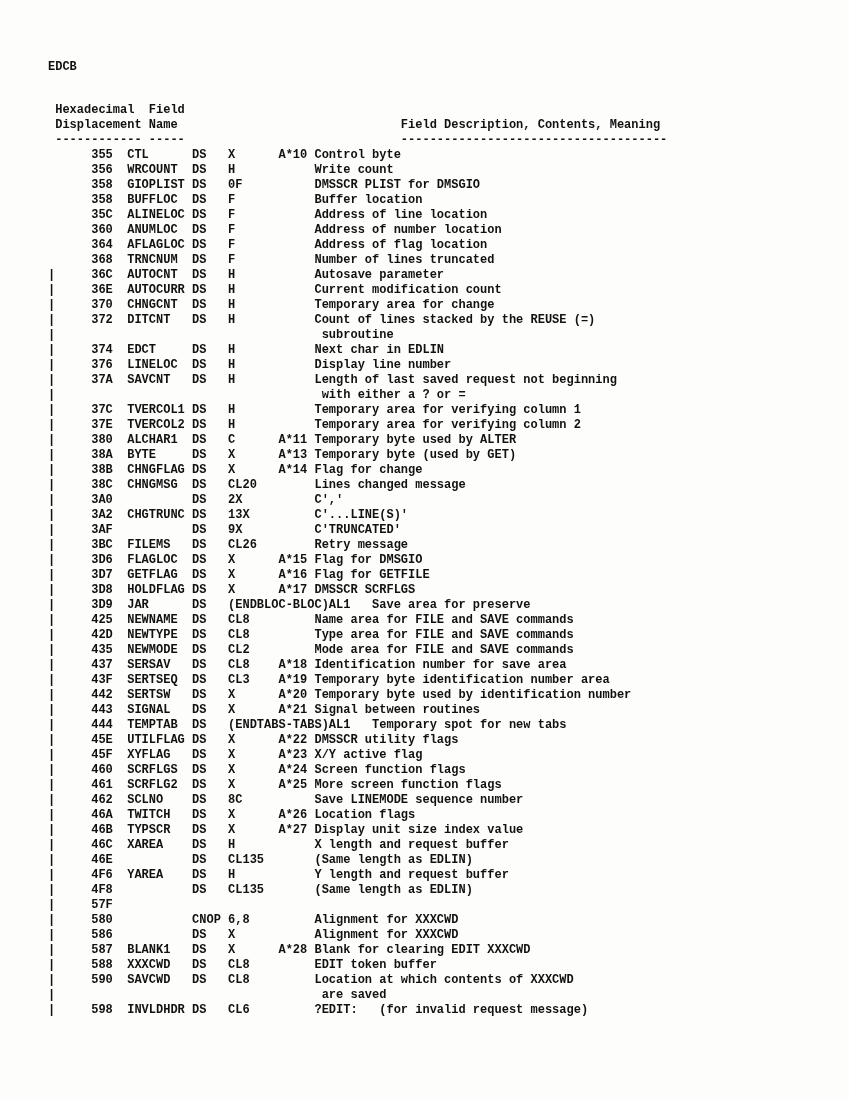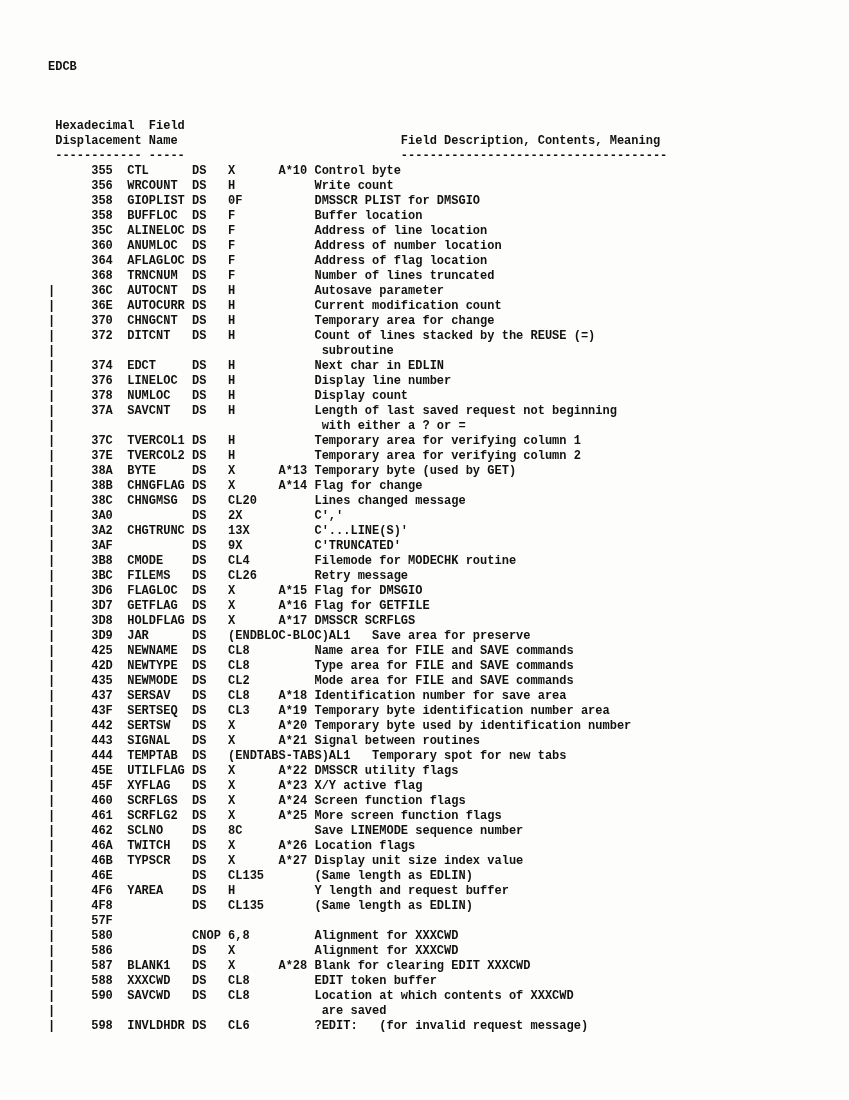--- a/index.html
+++ b/index.html
@@ -8,21 +8,21 @@
       line-height: 1.25;
       background: #fdfdfb;
       color: #111;
       margin: 0;
       padding: 60px 48px 40px 48px;
       width: 849px;
       box-sizing: border-box;
     }
     .page-label {
       font-weight: bold;
-      margin-bottom: 44px;
+      margin-bottom: 28px;
     }
     .header-row {
       white-space: pre;
       font-weight: bold;
       font-family: Liberation Mono, monospace;
     }
     .divider-row {
       white-space: pre;
       font-weight: bold;
     }
@@ -51,52 +51,52 @@
     <div class="data-row">      360  ANUMLOC  DS   F           Address of number location</div>
     <div class="data-row">      364  AFLAGLOC DS   F           Address of flag location</div>
     <div class="data-row">      368  TRNCNUM  DS   F           Number of lines truncated</div>
     <div class="data-row">|     36C  AUTOCNT  DS   H           Autosave parameter</div>
     <div class="data-row">|     36E  AUTOCURR DS   H           Current modification count</div>
     <div class="data-row">|     370  CHNGCNT  DS   H           Temporary area for change</div>
     <div class="data-row">|     372  DITCNT   DS   H           Count of lines stacked by the REUSE (=)</div>
     <div class="data-row">|                                     subroutine</div>
     <div class="data-row">|     374  EDCT     DS   H           Next char in EDLIN</div>
     <div class="data-row">|     376  LINELOC  DS   H           Display line number</div>
-    <div class="data-row">|     378  NUMLOC   DS   H           Display count</div>
     <div class="data-row">|     37A  SAVCNT   DS   H           Length of last saved request not beginning</div>
     <div class="data-row">|                                     with either a ? or =</div>
     <div class="data-row">|     37C  TVERCOL1 DS   H           Temporary area for verifying column 1</div>
     <div class="data-row">|     37E  TVERCOL2 DS   H           Temporary area for verifying column 2</div>
+    <div class="data-row">|     380  ALCHAR1  DS   C      A*11 Temporary byte used by ALTER</div>
     <div class="data-row">|     38A  BYTE     DS   X      A*13 Temporary byte (used by GET)</div>
     <div class="data-row">|     38B  CHNGFLAG DS   X      A*14 Flag for change</div>
     <div class="data-row">|     38C  CHNGMSG  DS   CL20        Lines changed message</div>
     <div class="data-row">|     3A0           DS   2X          C','</div>
     <div class="data-row">|     3A2  CHGTRUNC DS   13X         C'...LINE(S)'</div>
     <div class="data-row">|     3AF           DS   9X          C'TRUNCATED'</div>
-    <div class="data-row">|     3B8  CMODE    DS   CL4         Filemode for MODECHK routine</div>
     <div class="data-row">|     3BC  FILEMS   DS   CL26        Retry message</div>
     <div class="data-row">|     3D6  FLAGLOC  DS   X      A*15 Flag for DMSGIO</div>
     <div class="data-row">|     3D7  GETFLAG  DS   X      A*16 Flag for GETFILE</div>
     <div class="data-row">|     3D8  HOLDFLAG DS   X      A*17 DMSSCR SCRFLGS</div>
     <div class="data-row">|     3D9  JAR      DS   (ENDBLOC-BLOC)AL1   Save area for preserve</div>
     <div class="data-row">|     425  NEWNAME  DS   CL8         Name area for FILE and SAVE commands</div>
     <div class="data-row">|     42D  NEWTYPE  DS   CL8         Type area for FILE and SAVE commands</div>
     <div class="data-row">|     435  NEWMODE  DS   CL2         Mode area for FILE and SAVE commands</div>
     <div class="data-row">|     437  SERSAV   DS   CL8    A*18 Identification number for save area</div>
     <div class="data-row">|     43F  SERTSEQ  DS   CL3    A*19 Temporary byte identification number area</div>
     <div class="data-row">|     442  SERTSW   DS   X      A*20 Temporary byte used by identification number</div>
     <div class="data-row">|     443  SIGNAL   DS   X      A*21 Signal between routines</div>
     <div class="data-row">|     444  TEMPTAB  DS   (ENDTABS-TABS)AL1   Temporary spot for new tabs</div>
     <div class="data-row">|     45E  UTILFLAG DS   X      A*22 DMSSCR utility flags</div>
     <div class="data-row">|     45F  XYFLAG   DS   X      A*23 X/Y active flag</div>
     <div class="data-row">|     460  SCRFLGS  DS   X      A*24 Screen function flags</div>
     <div class="data-row">|     461  SCRFLG2  DS   X      A*25 More screen function flags</div>
     <div class="data-row">|     462  SCLNO    DS   8C          Save LINEMODE sequence number</div>
     <div class="data-row">|     46A  TWITCH   DS   X      A*26 Location flags</div>
     <div class="data-row">|     46B  TYPSCR   DS   X      A*27 Display unit size index value</div>
+    <div class="data-row">|     46C  XAREA    DS   H           X length and request buffer</div>
     <div class="data-row">|     46E           DS   CL135       (Same length as EDLIN)</div>
     <div class="data-row">|     4F6  YAREA    DS   H           Y length and request buffer</div>
     <div class="data-row">|     4F8           DS   CL135       (Same length as EDLIN)</div>
     <div class="data-row">|     57F                            </div>
     <div class="data-row">|     580           CNOP 6,8         Alignment for XXXCWD</div>
     <div class="data-row">|     586           DS   X           Alignment for XXXCWD</div>
     <div class="data-row">|     587  BLANK1   DS   X      A*28 Blank for clearing EDIT XXXCWD</div>
     <div class="data-row">|     588  XXXCWD   DS   CL8         EDIT token buffer</div>
     <div class="data-row">|     590  SAVCWD   DS   CL8         Location at which contents of XXXCWD</div>
     <div class="data-row">|                                     are saved</div>

